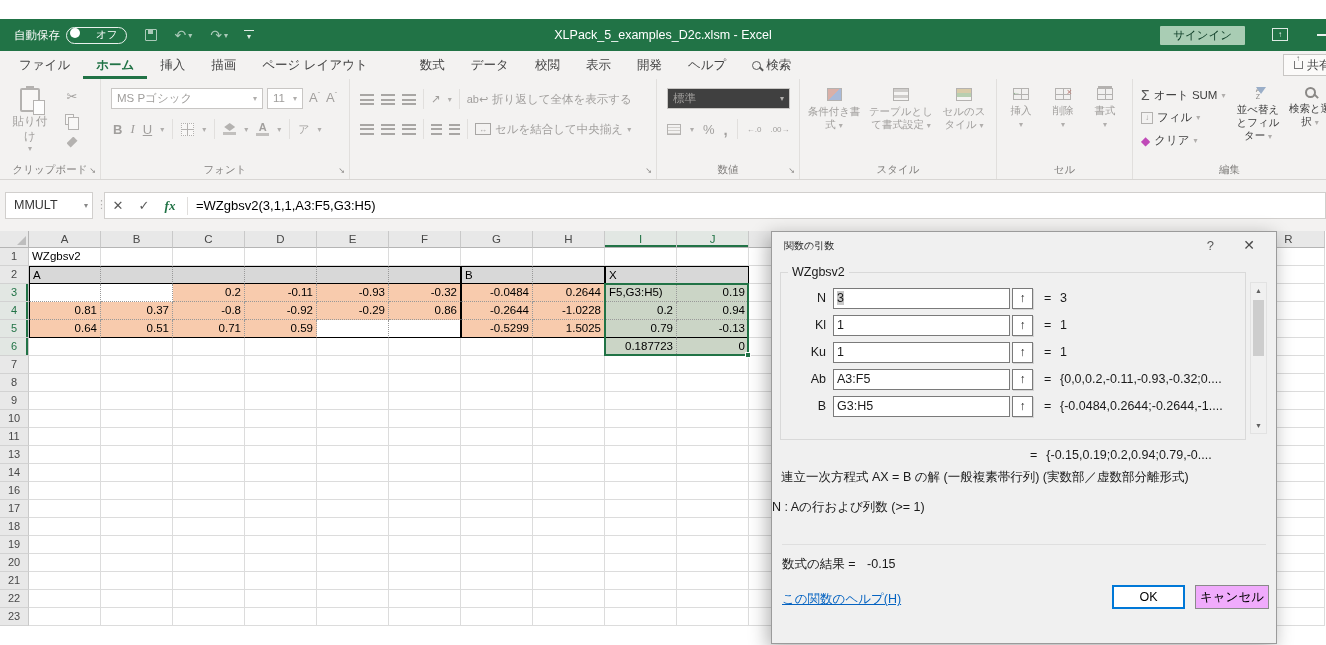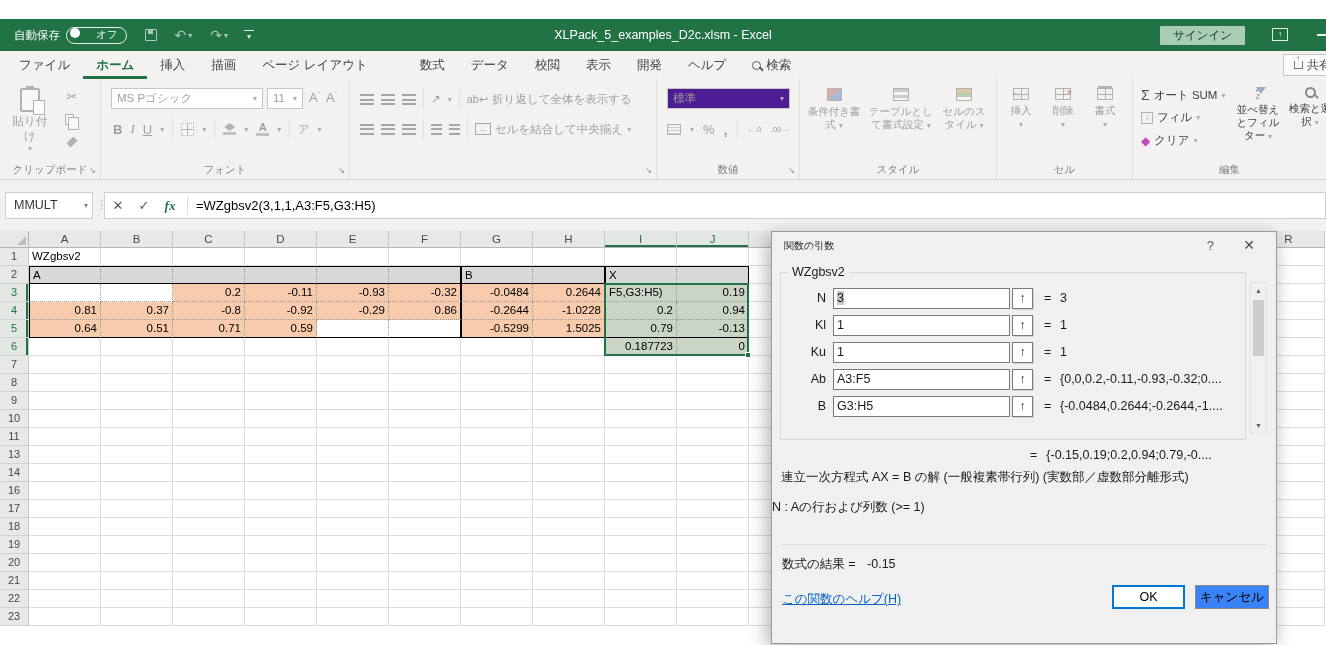--- a/index.html
+++ b/index.html
@@ -72,21 +72,21 @@
   .acolor { font-size:11px; font-weight:700; color:#a19f9d; line-height:10px; }
 
   
   .arow1,.arow2 { position:absolute; left:10px; display:flex; align-items:center; gap:7px; color:#a19f9d; font-size:11.5px; }
   .arow1 { top:10px; } .arow2 { top:40px; }
   .bars { width:14px; height:11px; background:repeating-linear-gradient(to bottom,#a8a6a4 0 2px,transparent 2px 4.5px); }
   .ic-merge { width:16px; height:12px; border:1px solid #a8a6a4; display:inline-flex; align-items:center; justify-content:center; font-size:8px; color:#a8a6a4; }
   .wraplbl { white-space:nowrap; }
 
   
-  .numfmt { position:absolute; left:10px; top:9px; width:123px; height:21px; background:#4c1d95; border:1px solid #c8c6c4; font-size:11.5px; color:#9f9d9b; line-height:19px; padding:0 5px; display:flex; justify-content:space-between; align-items:center; }
+  .numfmt { position:absolute; left:10px; top:9px; width:123px; height:21px; background:#404040; border:1px solid #c8c6c4; font-size:11.5px; color:#9f9d9b; line-height:19px; padding:0 5px; display:flex; justify-content:space-between; align-items:center; }
   .nrow2 { position:absolute; left:10px; top:40px; display:flex; align-items:center; gap:9px; color:#a19f9d; }
   .ic-acct { width:14px; height:11px; border:1px solid #b4b2b0; background:repeating-linear-gradient(to bottom,transparent 0 2px,#d0cecb 2px 3px); }
   .pct { font-size:13px; } .cma { font-size:15px; font-weight:700; }
   .decbtn { font-size:8px; letter-spacing:0; color:#a19f9d; }
 
   
   .stybtns { position:absolute; left:3px; top:8px; display:flex; }
   .bigbtn { text-align:center; font-size:10.5px; color:#a19f9d; line-height:1.25; padding:0 2px; }
   .bigbtn .ddv { display:inline; }
   .ic-cf { width:15px; height:13px; margin:1px auto 4px; border:1px solid #b4b2b0; background:linear-gradient(135deg,#d9b0a8 0 50%,#a8bad9 50% 100%); }
@@ -161,21 +161,21 @@
   .dsc-thumb { position:absolute; left:2px; right:2px; top:17px; height:56px; background:#cdcdcd; }
   .dpreview { position:absolute; left:258px; top:216px; width:240px; white-space:nowrap; overflow:hidden; }
   .dpreview .pv { margin-left:9px; }
   .ddesc { position:absolute; left:9px; top:237px; width:490px; }
   .dargh { position:absolute; left:0; top:267px; width:100%; }
   .dsep { position:absolute; left:10px; right:10px; top:312px; border-top:1px solid #dfdfdf; }
   .dresult { position:absolute; left:10px; top:324px; }
   .dresult .rv { margin-left:8px; }
   .dlink { position:absolute; left:10px; top:359px; color:var(--link-blue,#0563c1); text-decoration:underline; }
   .dok { position:absolute; left:340px; top:353px; width:73px; height:24px; background:#fff; border:2px solid var(--ok-border-blue,#0078d7); font-size:12.5px; font-family:inherit; }
-  .dcancel { position:absolute; left:423px; top:353px; width:74px; height:24px; background:#3b82f6; border:1px solid #8a8a8a; font-size:12.5px; font-family:inherit; }
+  .dcancel { position:absolute; left:423px; top:353px; width:74px; height:24px; background:#f0abfc; border:1px solid #8a8a8a; font-size:12.5px; font-family:inherit; }
 </style>
 </head>
 <body>
 
 <div id="app">
 
   <header class="titlebar">
     <span class="as-label">自動保存</span>
     <span class="pill">
       <span class="dot"></span>

